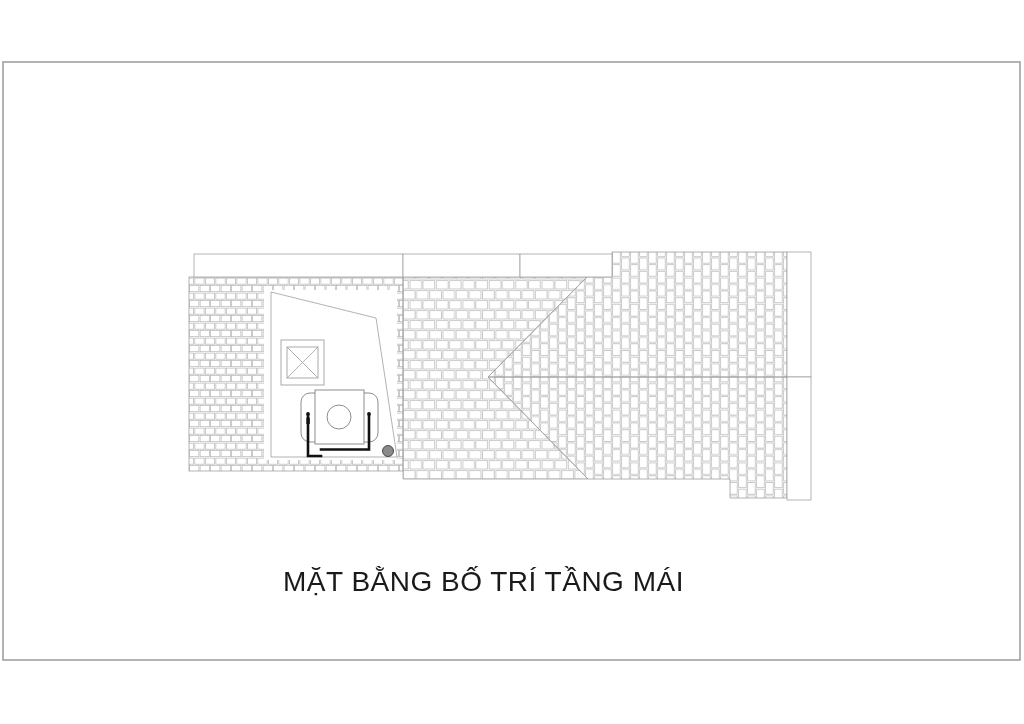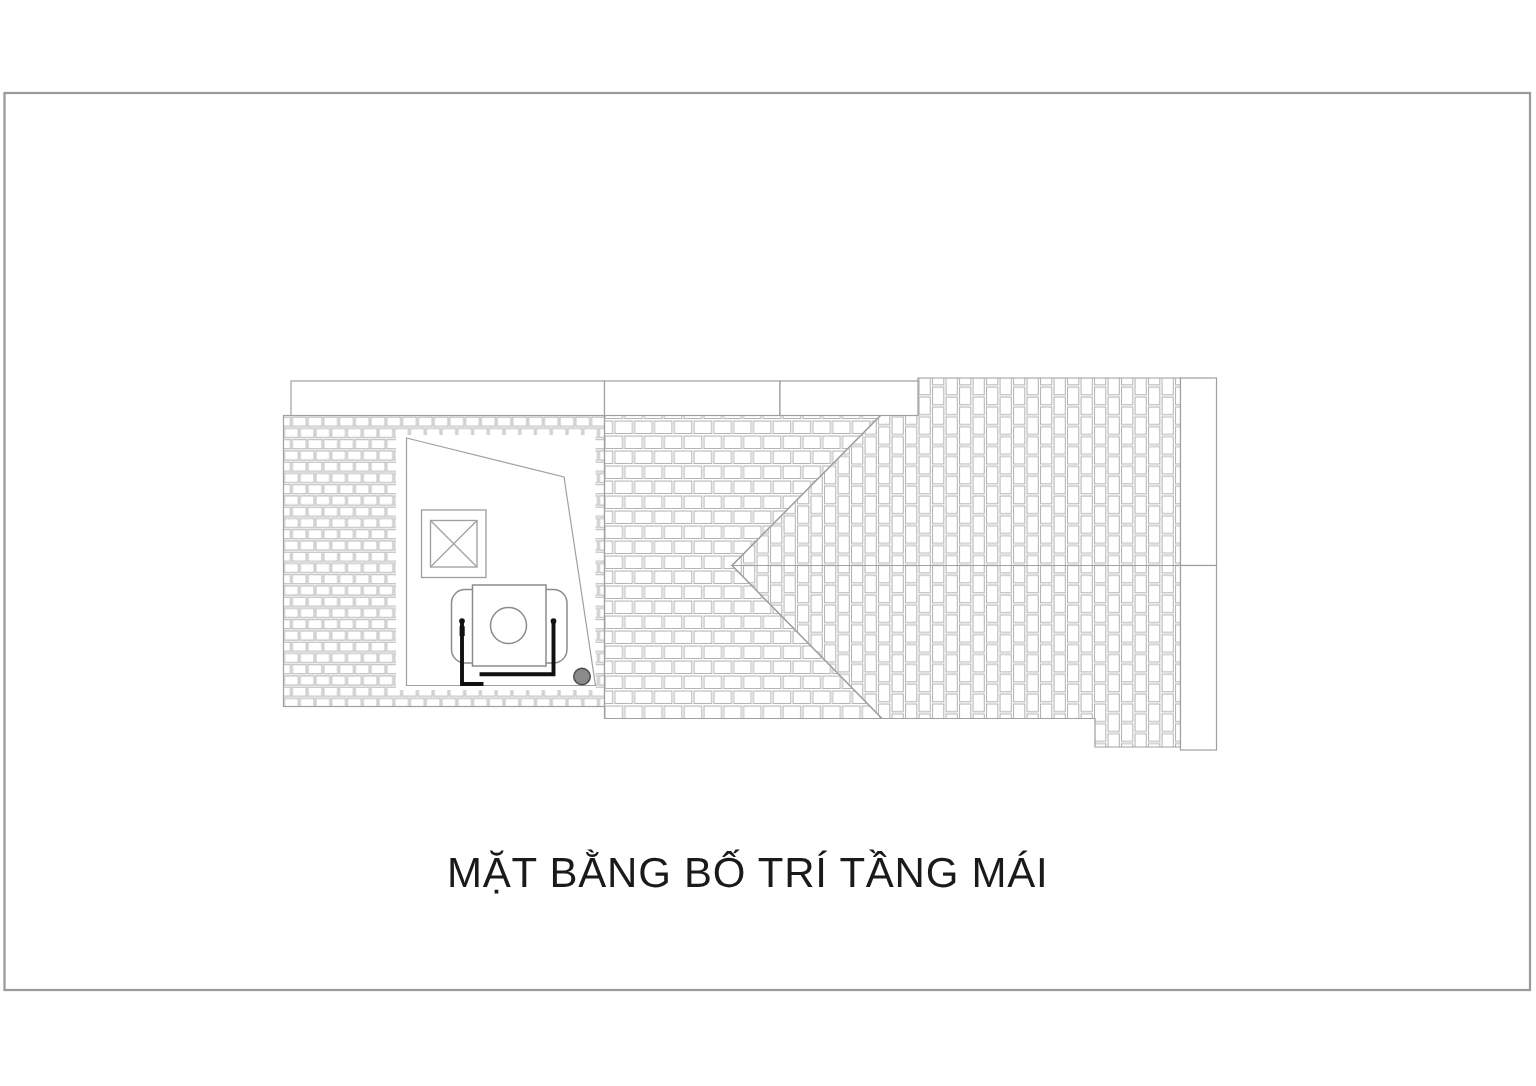--- a/index.html
+++ b/index.html
@@ -31,21 +31,20 @@
   .pipesolid{fill:var(--pipe_line);stroke:none;}
   .brick{fill:none;stroke:var(--tile_line);stroke-width:0.7;}
   .drain{fill:var(--drain_fill);stroke:#4a4a4a;stroke-width:1;}
   .title{
     position:absolute;
     left:283px;top:566px;
     font-size:28px;
     letter-spacing:0.5px;
     color:var(--title_text);
     white-space:nowrap;
-    margin-left:15px;
   }
 </style>
 </head>
 <body>
 
 <svg id="plan-svg" width="1024" height="724" viewBox="0 0 1024 724">
   <defs>
 
     <pattern id="patA" patternUnits="userSpaceOnUse" width="21" height="15">
       <rect class="brick" x="0.6" y="0.6" width="9.3" height="6.1"></rect>

